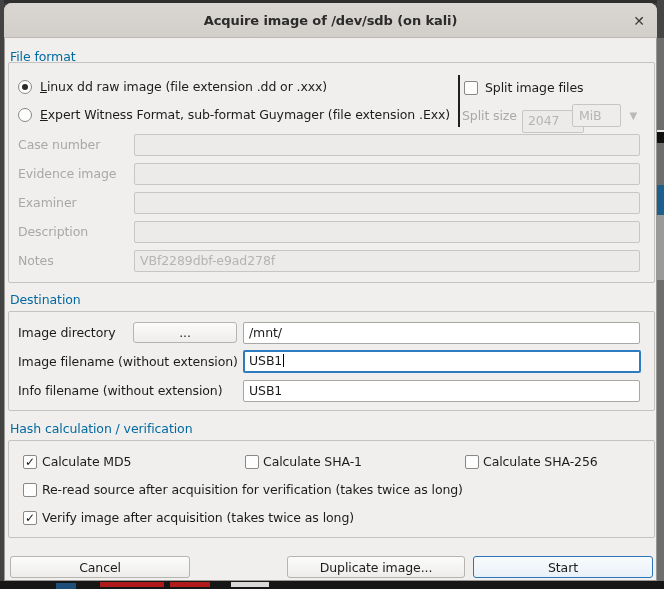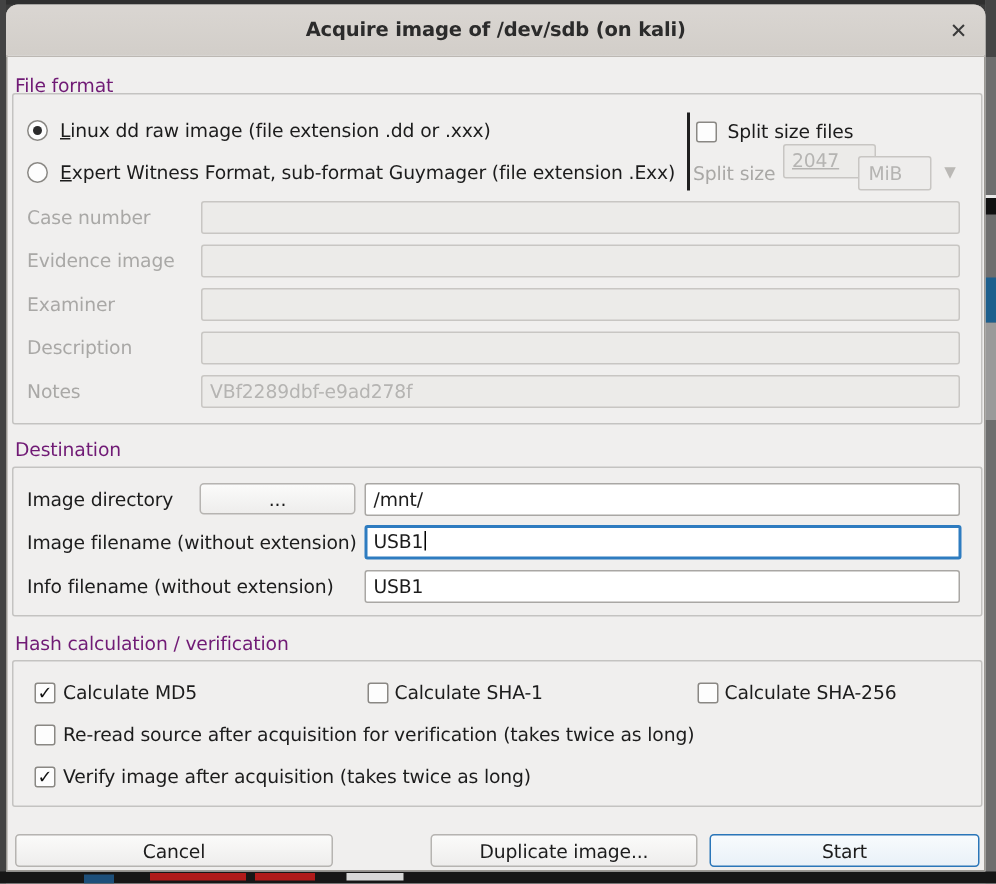--- a/index.html
+++ b/index.html
@@ -42,21 +42,21 @@
     border-radius:8px 8px 0 0;
     display:flex; align-items:center; justify-content:center;
   }
   .title { font-weight:bold; font-size:13px; color:#2b2b2b; }
   .close-btn {
     position:absolute; right:8px; top:8px; width:20px; height:20px;
     display:flex; align-items:center; justify-content:center;
     font-size:14px; font-weight:bold; color:#3a3a3a; cursor:default;
   }
 
-  .section-label { position:absolute; left:6px; color:#701a75; }
+  .section-label { position:absolute; left:6px; color:#0369a1; }
   .groupbox { position:absolute; left:4px; width:647px; border:1px solid #c4c3c1; border-radius:2px; background:#f0efee; }
 
   
   .radio { position:absolute; width:14px; height:14px; border:1px solid #8a8884; border-radius:50%; background:#fdfdfd; }
   .radio .dot { position:absolute; left:3px; top:3px; width:6px; height:6px; border-radius:50%; background:#2b2b2b; }
   .checkbox { position:absolute; width:14px; height:14px; border:1px solid #8a8884; border-radius:2px; background:#fdfdfd;
               display:flex; align-items:center; justify-content:center; font-size:12px; font-weight:bold; color:#111; line-height:1; }
   .lbl { position:absolute; white-space:nowrap; }
   .lbl.gray { color:#a9a8a6; }
   .ul { text-decoration:underline; }
@@ -118,24 +118,24 @@
       <div class="dot"></div>
     </div>
   <div class="lbl" style="left:36px; top:76px;"><span class="ul">L</span><span>inux dd raw image (file extension .dd or .xxx)</span></div>
 
   <div class="radio" style="left:14px; top:105px;"></div>
   <div class="lbl" style="left:36px; top:104px;"><span class="ul">E</span><span>xpert Witness Format, sub-format Guymager (file extension .Exx)</span></div>
 
   <div class="separator-v" style="left:454px; top:72px; height:52px;"></div>
 
   <div class="checkbox" style="left:460px; top:78px;"></div>
-  <div class="lbl" style="left:481px; top:77px;">Split size files</div>
+  <div class="lbl" style="left:481px; top:77px;">Split image files</div>
 
   <div class="lbl gray" style="left:458px; top:105px;">Split size</div>
-  <div class="field disabled" style="left:518px; top:93px; width:62px; height:23px;text-decoration:underline;"><span>2047</span></div>
+  <div class="field disabled" style="left:518px; top:107px; width:62px; height:23px;"><span>2047</span></div>
   <div class="combo" style="left:568px; top:101px; width:49px;gap:28px;">
     <span>MiB</span>
     <span class="arrow">▼</span>
   </div>
 
   <div class="lbl gray" style="left:14px; top:134px;">Case number</div>
   <div class="field disabled" style="left:130px; top:131px; width:506px;"><span></span></div>
 
   <div class="lbl gray" style="left:14px; top:163px;">Evidence image</div>
   <div class="field disabled" style="left:130px; top:160px; width:506px;"><span></span></div>
@@ -177,17 +177,17 @@
   <div class="lbl" style="left:479px; top:451px;">Calculate SHA-256</div>
 
   <div class="checkbox" style="left:19px; top:480px;"></div>
   <div class="lbl" style="left:38px; top:479px;">Re-read source after acquisition for verification (takes twice as long)</div>
 
   <div class="checkbox" style="left:19px; top:508px;">
       <span>✓</span>
     </div>
   <div class="lbl" style="left:38px; top:507px;">Verify image after acquisition (takes twice as long)</div>
 
-  <div class="btn" style="left:6px; top:553px; width:212px;">Cancel</div>
+  <div class="btn" style="left:6px; top:553px; width:180px;">Cancel</div>
   <div class="btn" style="left:283px; top:553px; width:178px;">Duplicate image...</div>
   <div class="btn default" style="left:469px; top:553px; width:180px;">Start</div>
 
 </div>
 
 </body></html>

